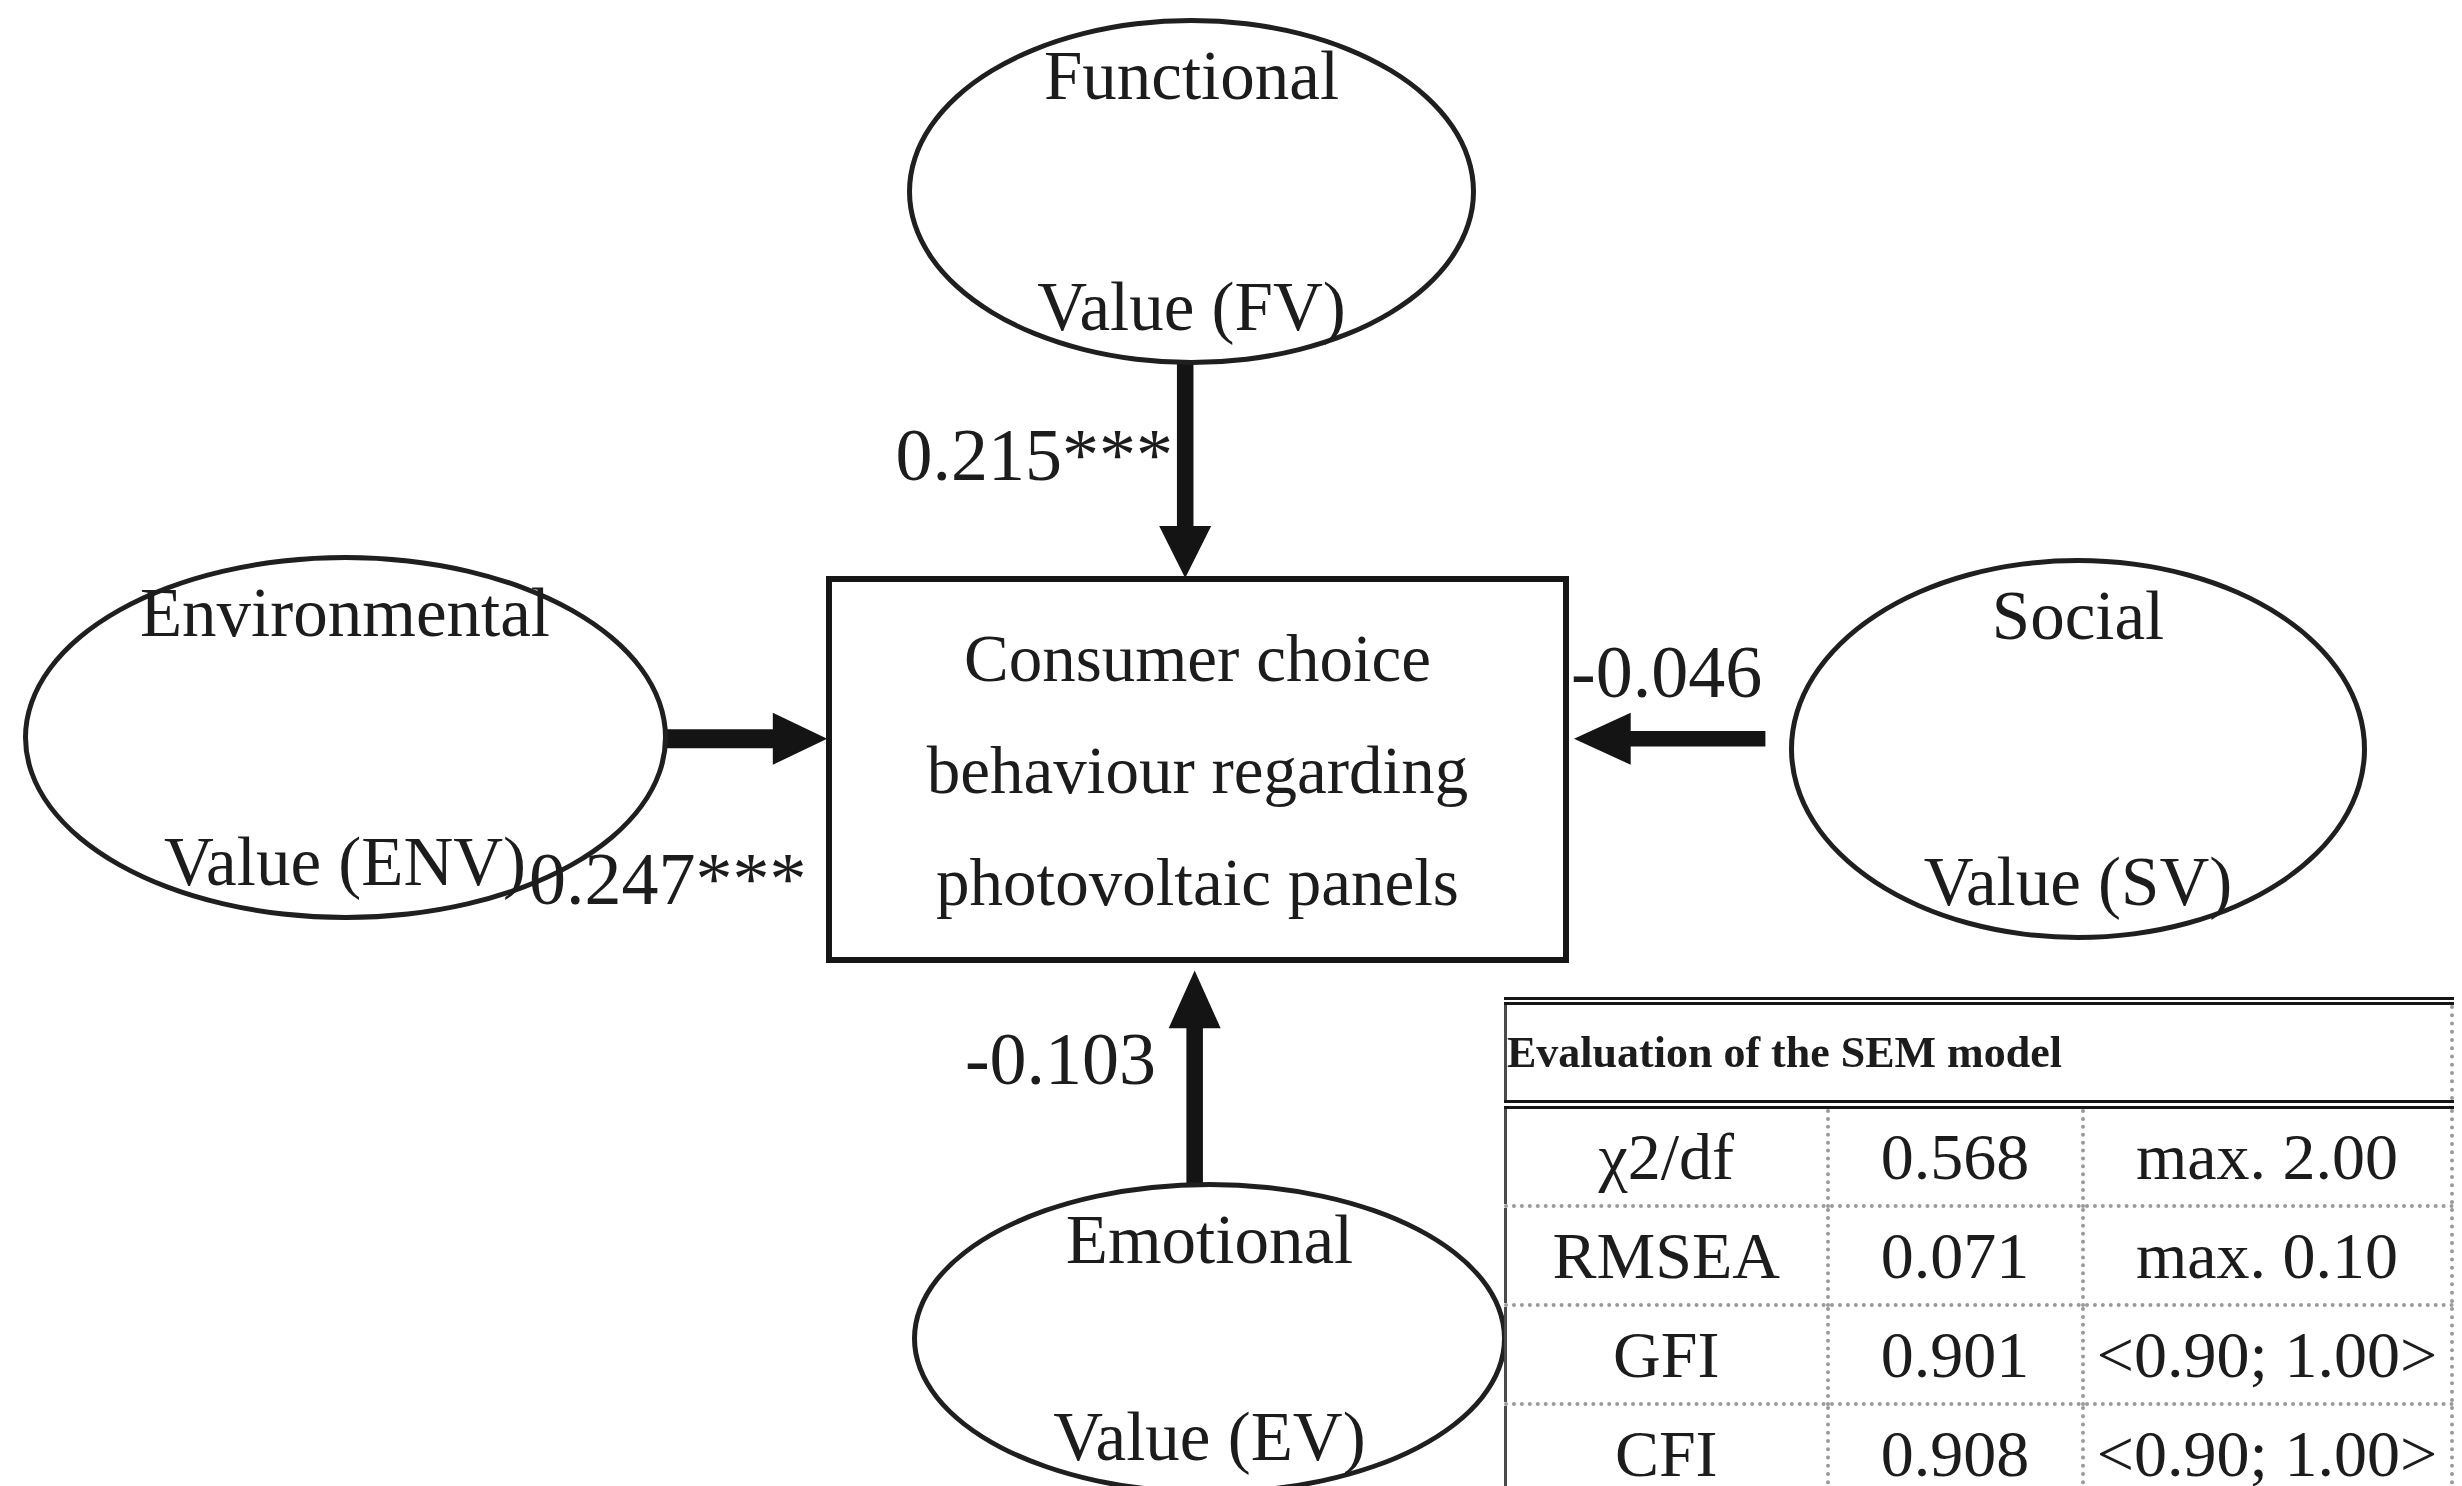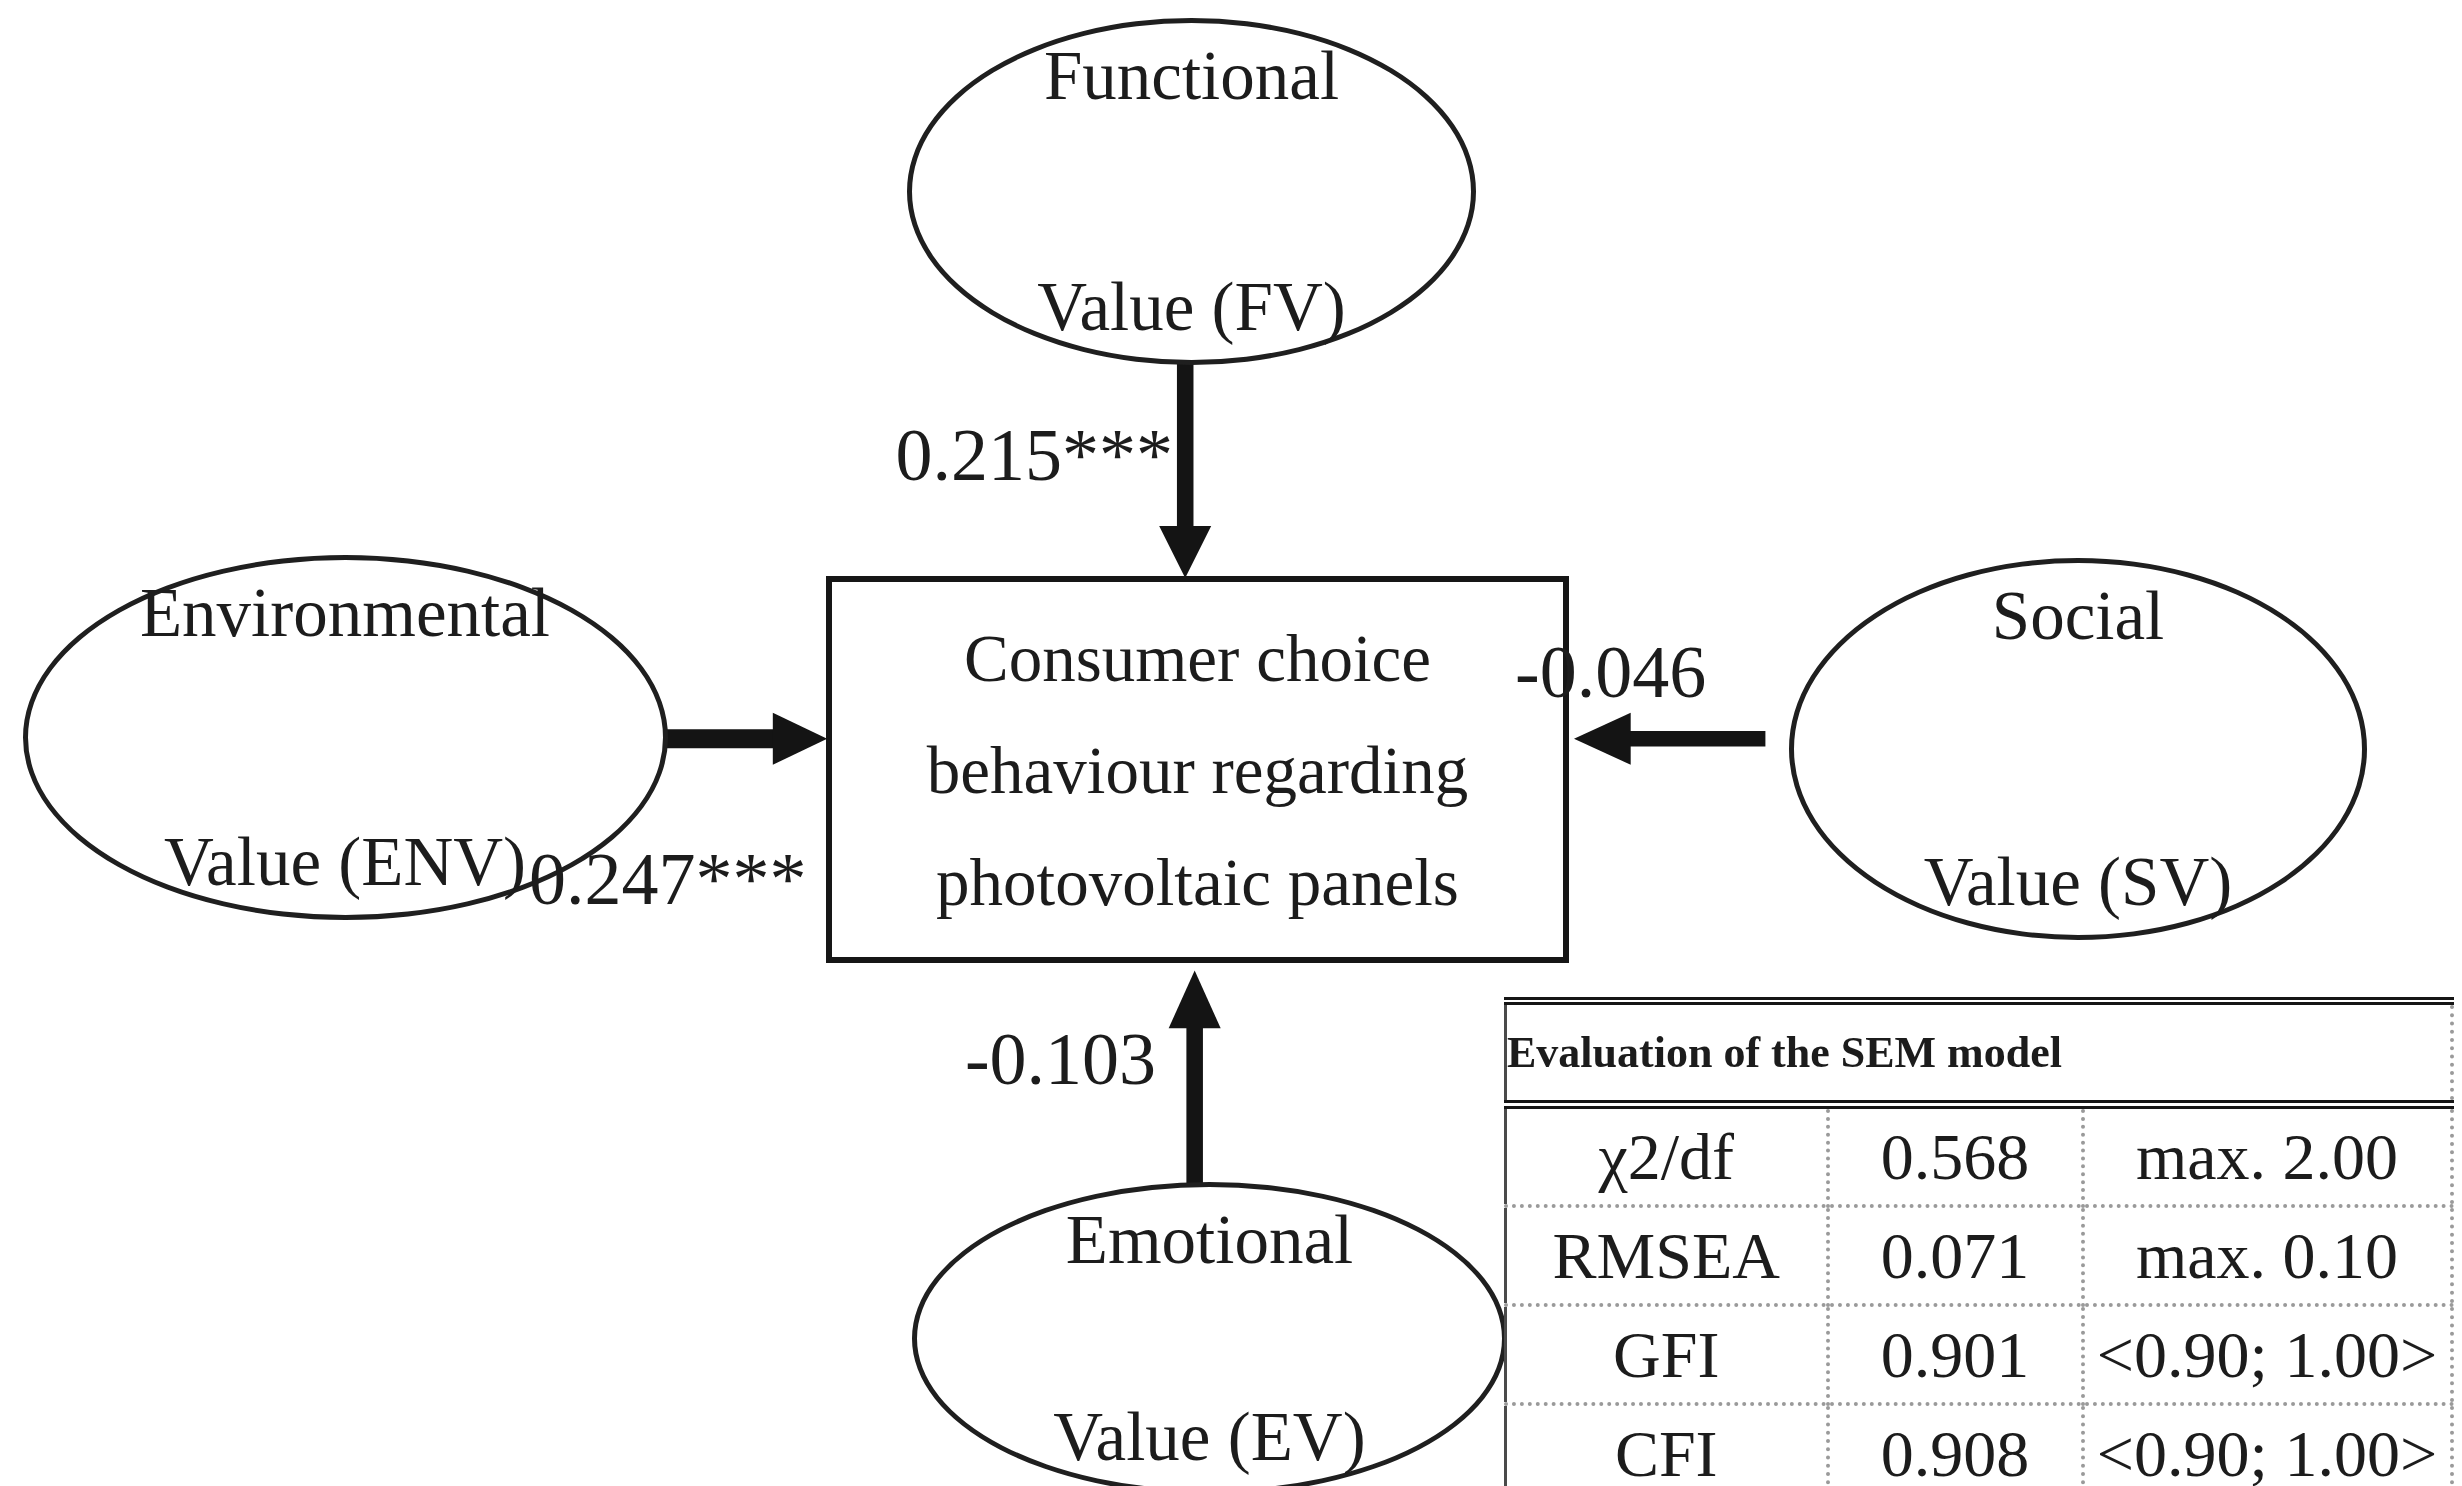--- a/index.html
+++ b/index.html
@@ -52,21 +52,21 @@
   }
   .coef {
     position: absolute;
     font-size: 74px;
     line-height: 83px;
     white-space: nowrap;
     font-family: Liberation Serif, serif;
   }
   .coef-fv  { left: 889px; top:  414px; width: 284px; text-align: right; }
   .coef-env { left:  529px; top: 838px; width: 254px; text-align: center; }
-  .coef-sv  { left: 1515px; top: 631px; width: 189px; text-align: right; }
+  .coef-sv  { left: 1571px; top: 631px; width: 189px; text-align: right; }
   .coef-ev  { left: 963px; top: 1018px; width: 195px; text-align: center; }
   table.fit {
     position: absolute;
     left: 1504px; top: 997px;
     width: 947px; height: 487px;
     border-collapse: collapse;
     table-layout: fixed;
     background: #ffffff;
     border-top: 8.3px double #161616;
     border-bottom: 5.9px dotted #9a9a9a;

